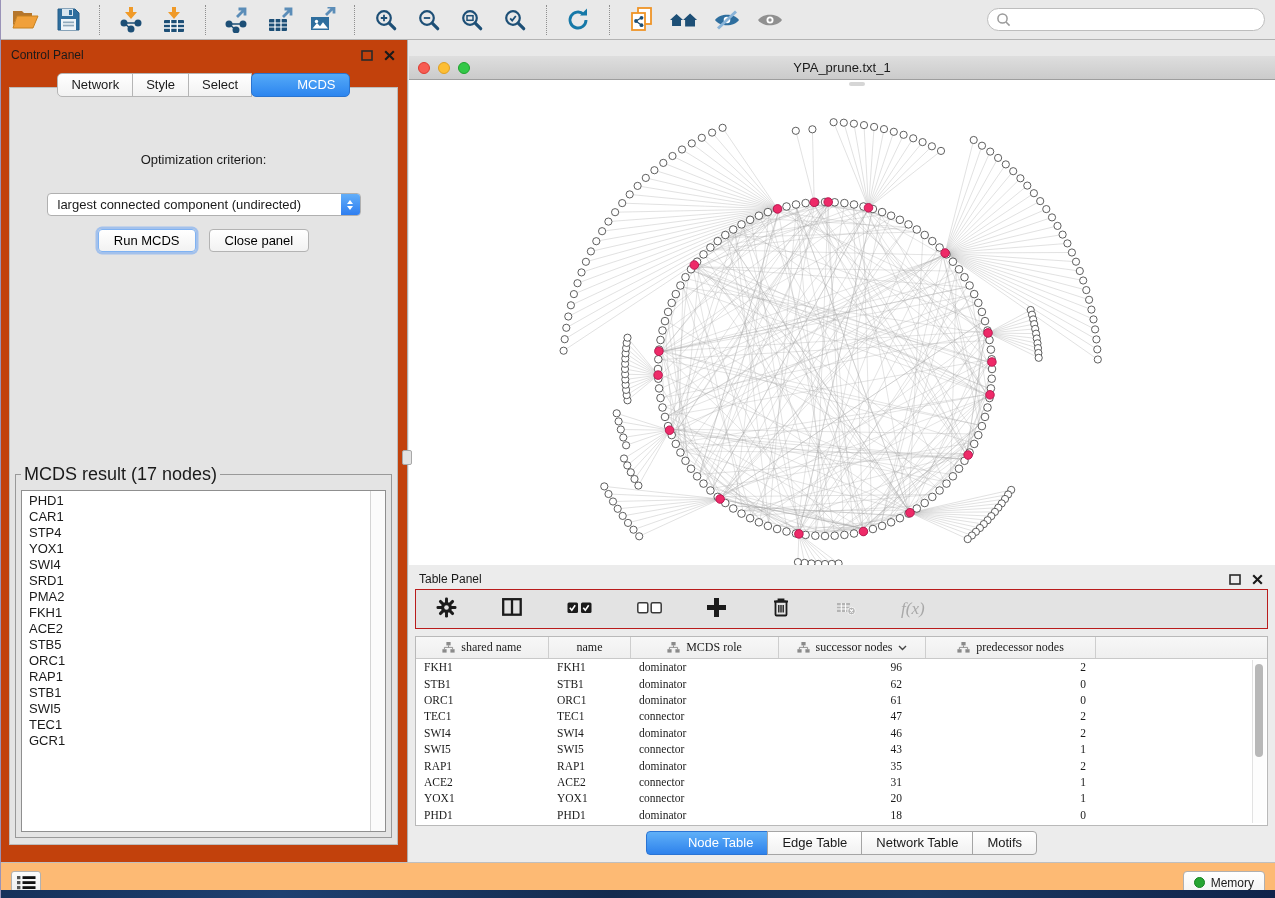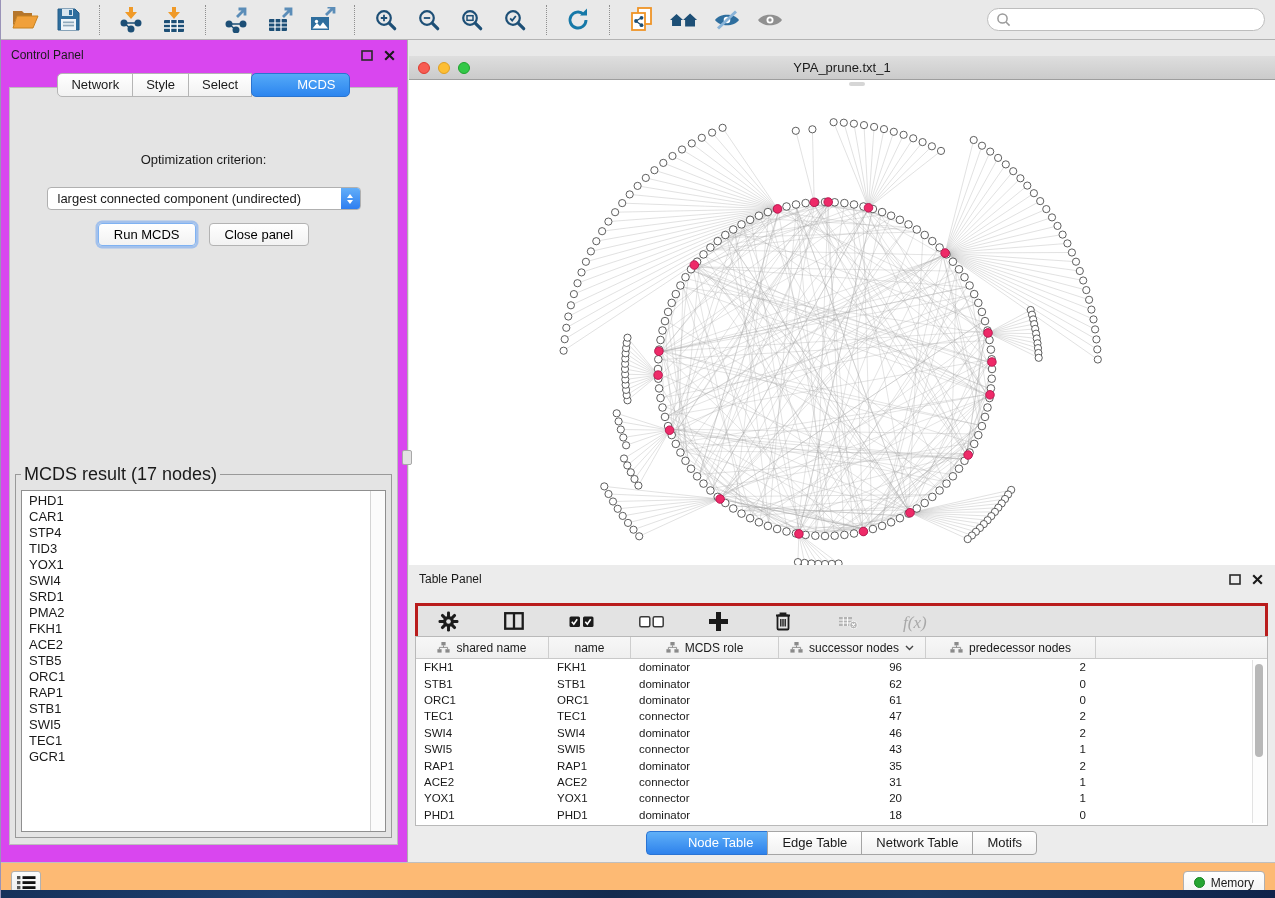--- a/index.html
+++ b/index.html
@@ -8,33 +8,33 @@
        border-left:1px solid #9a93b8;box-sizing:border-box;}
   
   .toolbar{position:absolute;top:0;left:0;right:0;height:40px;background:#e9e9e9;
            border-bottom:1px solid #b3b3b3;display:flex;align-items:center;padding:0 10px;gap:15px;box-sizing:border-box;}
   .tb-icon{width:28px;height:28px;display:flex;align-items:center;justify-content:center;flex:0 0 auto;}
   .tb-sep{height:30px;border-left:1px dotted #8f8f8f;margin:0 2px;}
   .search{margin-left:auto;width:278px;height:23px;background:#fff;border:1px solid #bdbdbd;border-radius:12px;
           display:flex;align-items:center;padding:0 8px;box-sizing:border-box;}
   .search input{border:none;outline:none;flex:1;font-size:12px;background:transparent;margin-left:5px;font-family:inherit;}
   
-  .cp{position:absolute;left:0;top:40px;width:407px;height:822px;background:#d946ef;border-right:1px solid #aeaeae;box-sizing:border-box;}
+  .cp{position:absolute;left:0;top:40px;width:407px;height:822px;background:#c2410c;border-right:1px solid #aeaeae;box-sizing:border-box;}
   .cp-header{height:26px;display:flex;align-items:center;padding:2px 12px 0 10px;}
   .cp-title{font-size:12px;}
   .win-btns{margin-left:auto;display:flex;align-items:center;gap:11px;}
   .cp-tabs{position:absolute;top:33px;left:0;right:0;display:flex;justify-content:center;z-index:3;}
   .cp-tab{background:linear-gradient(#ffffff,#f2f2f2);border:1px solid #b5b5b5;margin-left:-1px;
           font-size:13px;padding:3px 13px 4px;cursor:default;}
   .cp-tab:first-child{border-radius:5px 0 0 5px;}
   .cp-tab:last-child{border-radius:0 5px 5px 0;padding-left:45px;}
   .cp-tab.active{background:linear-gradient(#55aaf8,#2c85ef);color:#fff;border-color:#2a74d0;border-radius:5px;}
   .cp-box{position:absolute;top:47px;left:8px;right:9px;bottom:17px;background:#e4e4e4;border:1px solid #bcbcbc;z-index:1;}
   .opt-label{margin-top:64px;text-align:center;font-size:13px;}
-  .opt-select{margin:20px auto 0;width:314px;height:23px;background:#fff;border:1px solid #b0b0b0;border-radius:4px;
+  .opt-select{margin:26px auto 0;width:314px;height:23px;background:#fff;border:1px solid #b0b0b0;border-radius:4px;
               display:flex;align-items:center;position:relative;box-sizing:border-box;}
   .opt-select .val{font-size:13px;padding-left:10px;flex:1;white-space:nowrap;overflow:hidden;}
   .opt-stepper{width:19px;height:21px;border-radius:0 3px 3px 0;background:linear-gradient(#62aef9,#2e7ef0);
                display:flex;flex-direction:column;align-items:center;justify-content:center;gap:2px;}
   .opt-stepper i{width:0;height:0;border-left:3.5px solid transparent;border-right:3.5px solid transparent;}
   .opt-stepper i.up{border-bottom:4.5px solid #fff;}
   .opt-stepper i.down{border-top:4.5px solid #fff;}
   .cp-buttons{margin-top:13px;display:flex;justify-content:center;gap:13px;}
   .btn{background:linear-gradient(#ffffff,#f2f2f2);border:1px solid #b3b3b3;border-radius:4px;font-size:13px;
        padding:3px 15px;font-family:inherit;}
@@ -53,25 +53,25 @@
   .light.red{background:#f75c52;border:1px solid #dd3b31;}
   .light.yellow{background:#fdbe33;border:1px solid #dfa023;}
   .light.green{background:#33c848;border:1px solid #1fa32e;}
   .net-title{position:absolute;left:0;right:0;text-align:center;font-size:13px;color:#1a1a1a;}
   .net-canvas{position:relative;height:502px;background:#fff;overflow:hidden;}
   .net-canvas svg{position:absolute;left:0;top:0;}
   .grip-h{position:absolute;height:4px;width:16px;background:#d6d6d6;border-radius:2px;}
   
   .tp{position:absolute;left:408px;top:565px;right:0;height:297px;background:#ececec;}
   .tp-header{height:24px;display:flex;align-items:center;padding:2px 12px 0 10px;}
-  .tp-toolbar{position:absolute;top:38px;left:6px;right:7px;height:40px;background:#e3e3e3;border:3px solid #b91c1c;
+  .tp-toolbar{position:absolute;top:24px;left:6px;right:7px;height:40px;background:#e3e3e3;border:1px solid #b91c1c;
               display:flex;align-items:center;gap:45px;padding-left:20px;box-sizing:border-box;}
   .fx{font-family:"Liberation Serif","DejaVu Serif",serif;font-style:italic;font-size:17px;color:#a8a8a8;}
   .tp-table{position:absolute;top:71px;left:6px;right:7px;height:190px;background:#fff;border:1px solid #b9b9b9;
-            overflow:hidden;box-sizing:border-box;}
+            overflow:hidden;box-sizing:border-box;font-family:Liberation Serif, serif;}
   .thead{display:flex;height:21px;background:linear-gradient(#f7f7f7,#efefef);border-bottom:1px solid #c9c9c9;}
   .th{display:flex;align-items:center;justify-content:center;gap:6px;font-size:12px;color:#1a1a1a;
       border-right:1px solid #cecece;box-sizing:border-box;flex:0 0 auto;}
   .th.fill{flex:1;border-right:none;}
   .tbody .tr{display:flex;height:16.4px;align-items:center;}
   .td{font-size:11.5px;box-sizing:border-box;flex:0 0 auto;white-space:nowrap;overflow:hidden;}
   .tp-scroll{position:absolute;right:1px;top:23px;bottom:2px;width:13px;background:#fdfdfd;border-left:1px solid #e2e2e2;}
   .tp-thumb{position:absolute;left:2px;top:4px;width:8px;height:93px;background:#b8b8b8;border-radius:4px;}
   .tp-tabs{position:absolute;left:0;right:0;top:266px;display:flex;justify-content:center;}
   .tp-tab{background:linear-gradient(#ffffff,#f1f1f1);border:1px solid #a5a5a5;margin-left:-1px;font-size:13px;
@@ -269,21 +269,20 @@
         <button class="btn focus-ring">Run MCDS</button>
         <button class="btn">Close panel</button>
       </div>
       <fieldset class="mcds-fieldset">
         <legend>MCDS result (17 nodes)</legend>
         <div class="mcds-listbox">
           <ul class="mcds-list">
               <li>PHD1</li>
               <li>CAR1</li>
               <li>STP4</li>
-              <li>TID3</li>
               <li>YOX1</li>
               <li>SWI4</li>
               <li>SRD1</li>
               <li>PMA2</li>
               <li>FKH1</li>
               <li>ACE2</li>
               <li>STB5</li>
               <li>ORC1</li>
               <li>RAP1</li>
               <li>STB1</li>

